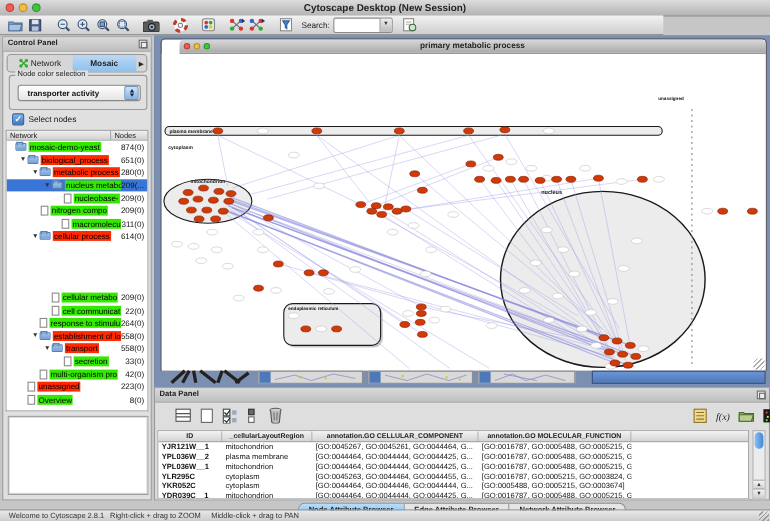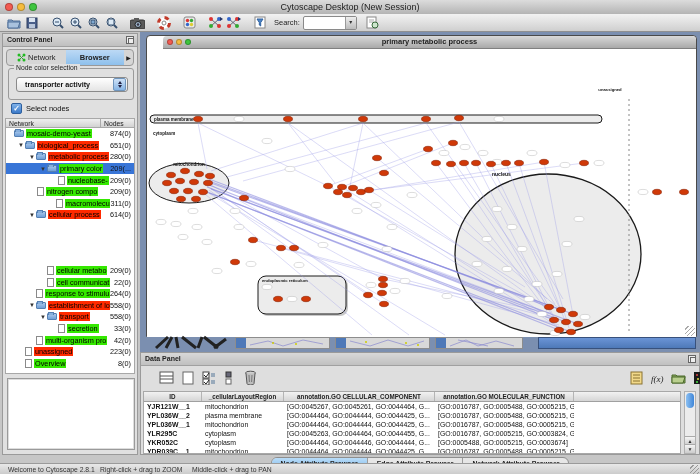--- a/index.html
+++ b/index.html
@@ -3,23 +3,23 @@
 <meta charset="utf-8">
 <style>
   html,body{margin:0;padding:0;}
   body{width:700px;height:474px;overflow:hidden;background:#c6c6c6;font-family:"Liberation Sans",sans-serif;position:relative;}
   #app{position:absolute;inset:0;}
   
   #titlebar{position:absolute;left:0;top:0;width:700px;height:14px;background:linear-gradient(#dcdcdc,#b4b4b4);border-bottom:1px solid #8a8a8a;}
   .lights{position:absolute;left:5px;top:3px;display:flex;gap:4px;}
   .light{width:8px;height:8px;border-radius:50%;border:1px solid rgba(0,0,0,.25);box-sizing:border-box;}
   .light.r{background:#f35b51;} .light.y{background:#f6bc3e;} .light.g{background:#3ec53e;}
-  #titlebar .wtitle{display:block;text-align:center;font-size:9px;font-weight:normal;color:#222;line-height:14px;}
+  #titlebar .wtitle{display:block;text-align:center;font-size:9px;font-weight:bold;color:#222;line-height:14px;}
   
-  #toolbar{position:absolute;left:0;top:14px;width:700px;height:18px;background:linear-gradient(#f2f2f2,#cfcfcf);border-bottom:1px solid #909090;display:flex;align-items:center;padding-left:6px;box-sizing:border-box;}
+  #toolbar{position:absolute;left:0;top:14px;width:603px;height:18px;background:linear-gradient(#f2f2f2,#cfcfcf);border-bottom:1px solid #909090;display:flex;align-items:center;padding-left:6px;box-sizing:border-box;}
   .tbicon{width:15px;height:15px;margin-right:3px;display:flex;align-items:center;justify-content:center;}
   .tbsep{width:8px;}
   .searchlbl{font-size:7.5px;color:#222;margin:0 3px 0 4px;}
   .combo{width:52px;height:12px;background:#fff;border:1px solid #8a8a8a;border-radius:2px;display:flex;align-items:center;}
   .combo .ctext{flex:1;font-size:7px;padding-left:3px;color:#333;}
   .combo .cbtn{width:10px;height:100%;background:linear-gradient(#eee,#bbb);border-left:1px solid #999;font-size:6px;line-height:11px;text-align:center;color:#333;}
   
   #control-panel{position:absolute;left:2px;top:33px;width:136px;height:422px;background:#e0e0e0;border:1px solid #9a9a9a;box-sizing:border-box;}
   .phead{height:12px;background:linear-gradient(#d8d8d8,#c0c0c0);border-bottom:1px solid #a0a0a0;font-size:7px;font-weight:bold;color:#222;line-height:12px;padding-left:4px;position:relative;}
   .floatic{position:absolute;right:3px;top:2px;width:8px;height:8px;border:1px solid #666;background:#eee;box-sizing:border-box;}
@@ -241,21 +241,21 @@
             <line x1="2" y1="2" x2="7" y2="7" stroke="#494"></line>
             <line x1="7" y1="2" x2="2" y2="7" stroke="#494"></line>
             <circle cx="2" cy="2" r="1.5" fill="#2b2"></circle>
             <circle cx="7" cy="2" r="1.5" fill="#2b2"></circle>
             <circle cx="2" cy="7" r="1.5" fill="#2b2"></circle>
             <circle cx="7" cy="7" r="1.5" fill="#2b2"></circle>
           </svg>
         <span>Network</span>
       </span>
       <span class="cptab sel">
-          <span>Browser</span>
+          <span>Mosaic</span>
         </span>
       <span class="tabarrow">▶</span>
     </div>
     <div id="groupbox">
       <span class="legend">Node color selection</span>
       <div id="cp-combo">
         <span class="ctext">transporter activity</span>
         <span class="stepper">
             <span class="stp up"></span>
             <span class="stp dn"></span>
@@ -284,21 +284,21 @@
         </div>
         <div class="trow" style="padding-left: 22px;">
           <span class="arr">▼</span>
           <span class="ticon folder"></span>
           <span class="tlabel red">metabolic process</span>
           <span class="tcount">280(0)</span>
         </div>
         <div class="trow sel" style="padding-left: 33px;">
           <span class="arr">▼</span>
           <span class="ticon folder"></span>
-          <span class="tlabel green">primary color</span>
+          <span class="tlabel green">nucleus metabo</span>
           <span class="tcount">209(...</span>
         </div>
         <div class="trow" style="padding-left: 52px;">
           <span class="ticon file"></span>
           <span class="tlabel green">nucleobase-</span>
           <span class="tcount">209(0)</span>
         </div>
         <div class="trow" style="padding-left: 31px;">
           <span class="ticon file"></span>
           <span class="tlabel green">nitrogen compo</span>

